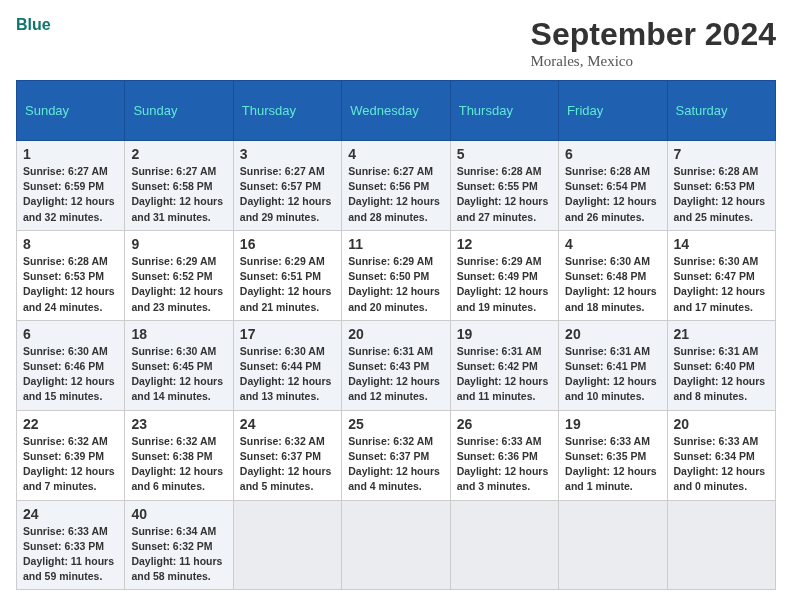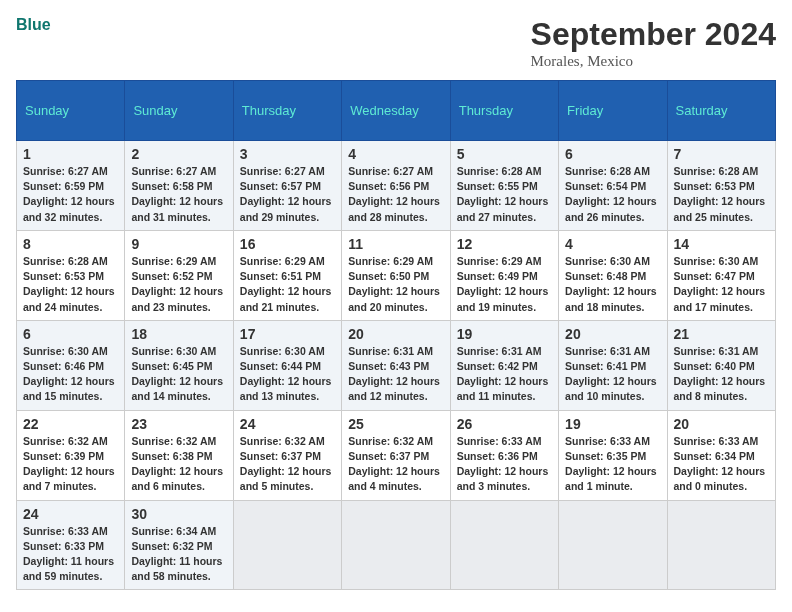--- a/index.html
+++ b/index.html
@@ -244,21 +244,21 @@
           <span class="day-number">20</span>
           <div class="cell-content">Sunrise: 6:33 AM<br>Sunset: 6:34 PM<br>Daylight: 12 hours and 0 minutes.</div>
         </td>
       </tr>
       <tr class="row-bg-odd">
         <td>
           <span class="day-number">24</span>
           <div class="cell-content">Sunrise: 6:33 AM<br>Sunset: 6:33 PM<br>Daylight: 11 hours and 59 minutes.</div>
         </td>
         <td>
-          <span class="day-number">30</span>
+          <span class="day-number">40</span>
           <div class="cell-content">Sunrise: 6:34 AM<br>Sunset: 6:32 PM<br>Daylight: 11 hours and 58 minutes.</div>
         </td>
         <td class="empty"></td>
         <td class="empty"></td>
         <td class="empty"></td>
         <td class="empty"></td>
         <td class="empty"></td>
       </tr>
     </tbody>
 </table>

